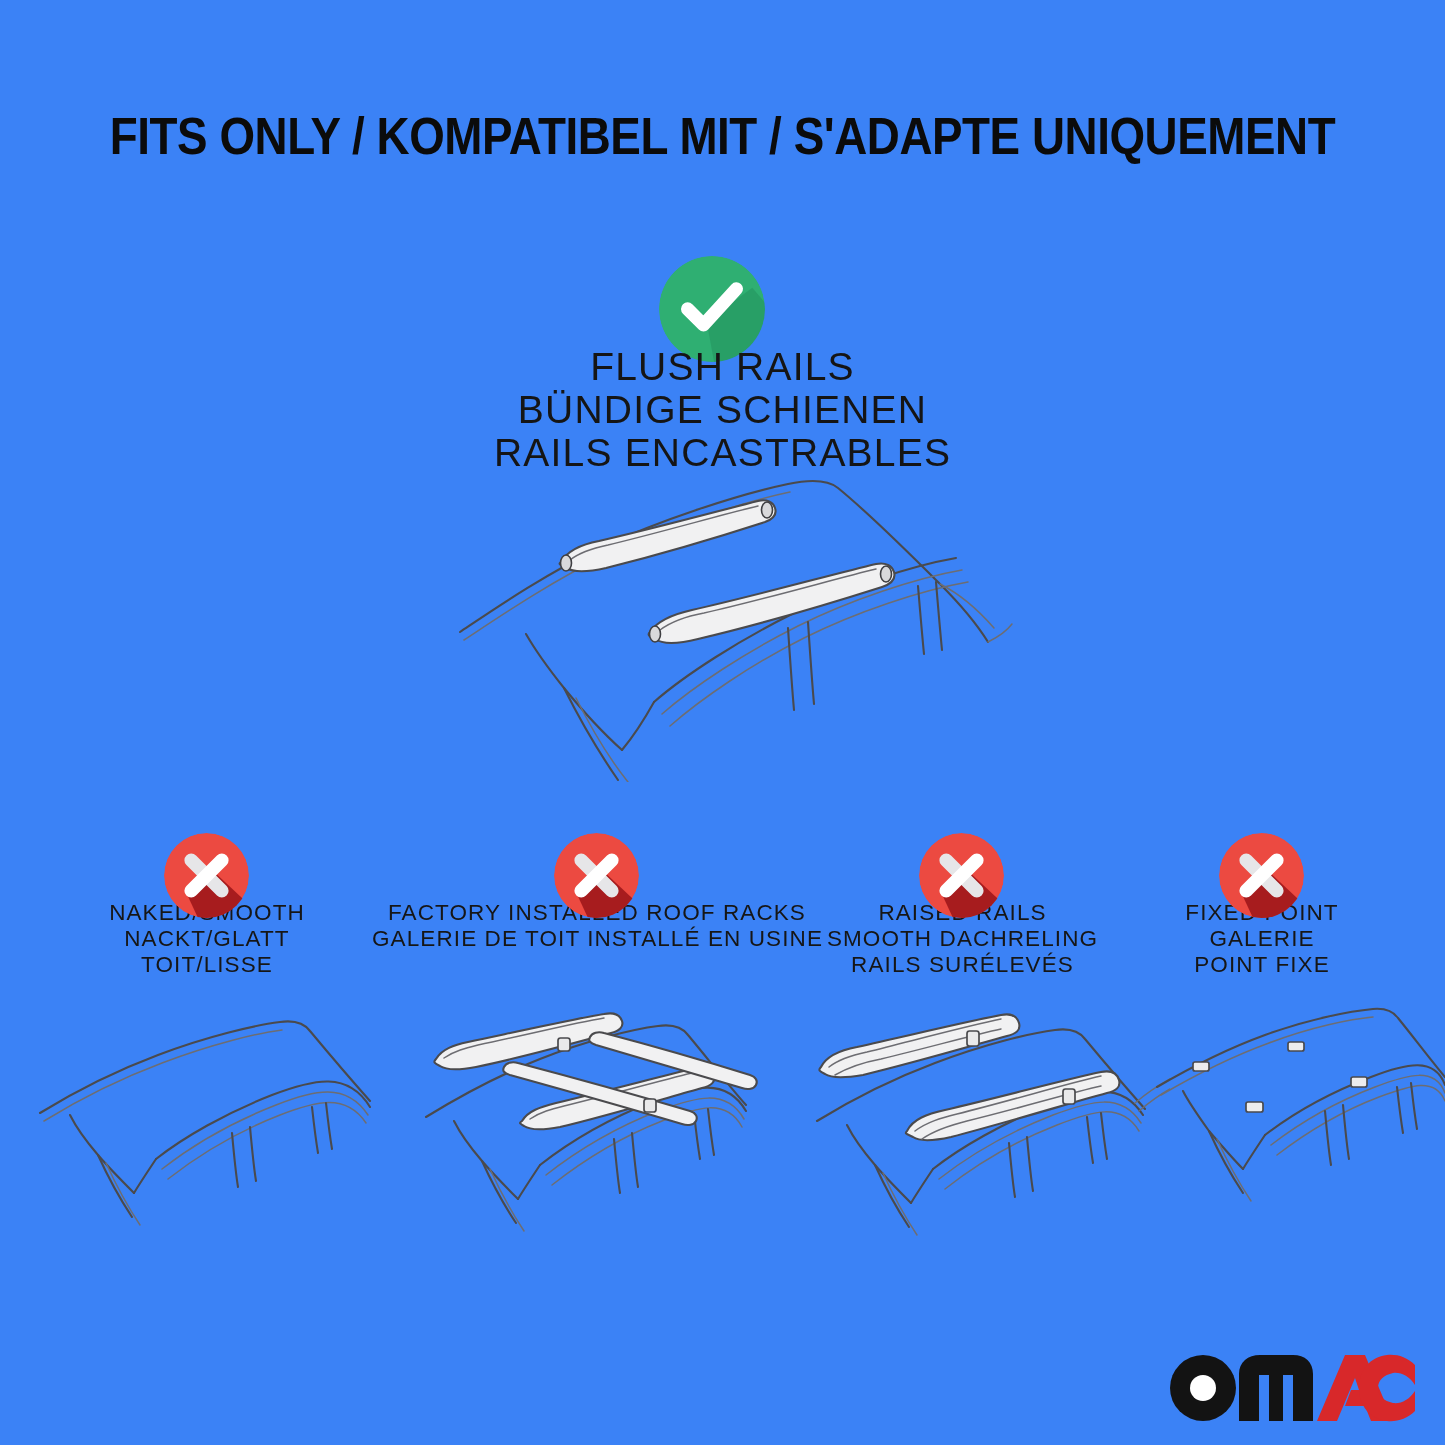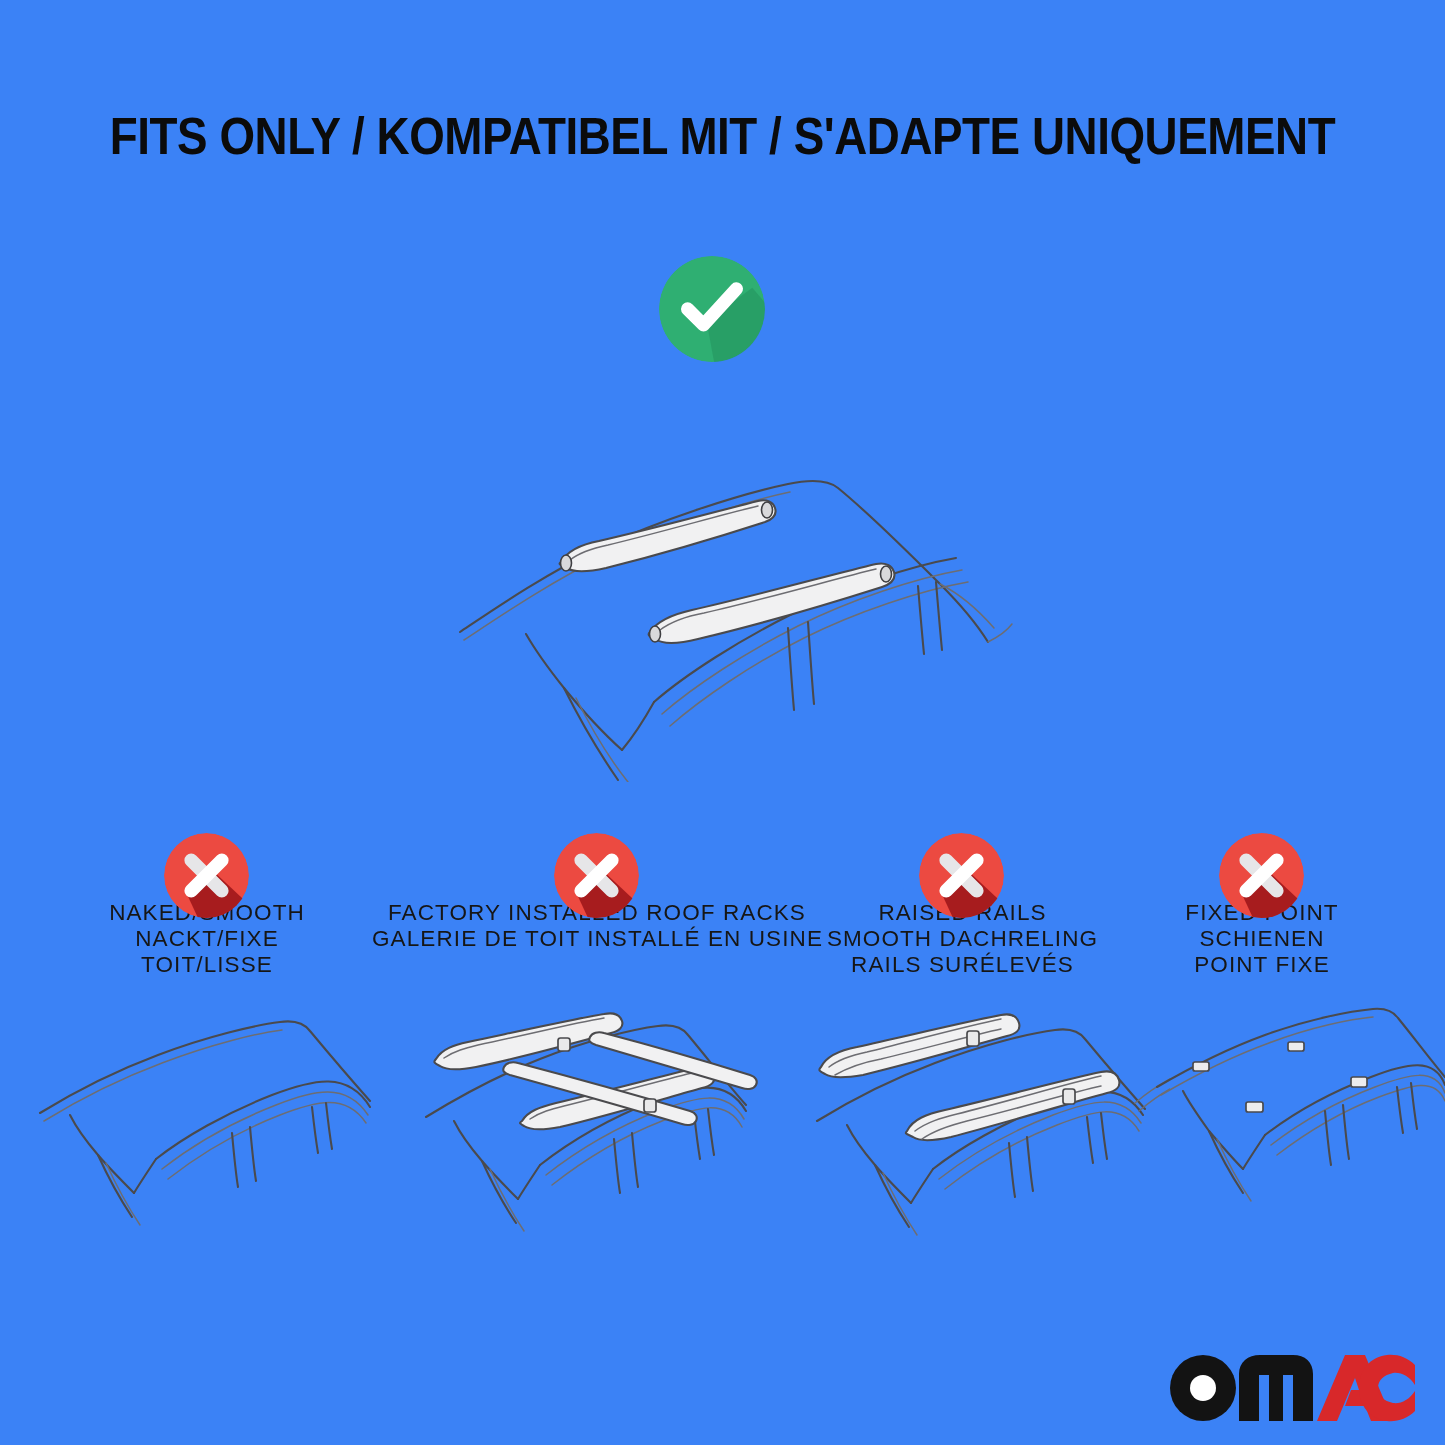--- a/index.html
+++ b/index.html
@@ -141,20 +141,25 @@
   <div class="title">FITS ONLY / KOMPATIBEL MIT / S'ADAPTE UNIQUEMENT</div>
 
   <div class="badge badge-ok">
     <svg viewBox="0 0 100 100" aria-hidden="true">
       <circle cx="50" cy="50" r="50" fill="#2faf72"></circle>
       <path d="M45 62 L88 30 L100 44 L100 100 L52 100 Z" fill="#23925d" opacity="0.55"></path>
       <path d="M27 50 L42 65 L73 31" fill="none" stroke="#ffffff" stroke-width="12.5" stroke-linecap="round" stroke-linejoin="round"></path>
     </svg>
   </div>
 
+  <div class="ok-caption">
+    <span class="ln">FLUSH RAILS</span>
+    <span class="ln">BÜNDIGE SCHIENEN</span>
+    <span class="ln">RAILS ENCASTRABLES</span>
+  </div>
 
   <div class="hero-art">
     <svg viewBox="0 0 620 320" aria-hidden="true">
 
       <path class="ink" d="M20 170 C50 150 105 112 160 86 C220 58 300 32 348 22 C372 17 388 18 398 26
                             C425 48 470 92 500 122 C520 142 538 164 548 180"></path>
       <path class="ink-thin" d="M24 178 C56 157 110 120 164 94 C224 66 302 40 350 30"></path>
 
       <path class="ink" d="M86 172 C94 186 108 206 124 226 C142 248 164 272 182 288"></path>
       <path class="ink" d="M182 288 C192 276 204 258 214 240"></path>
@@ -186,21 +191,21 @@
                                 C398 139 322 162 258 177 C238 182 222 182 215 177 C209 174 207 173 210 170 Z"></path>
       <path class="ink-thin" d="M220 168 C232 159 248 154 264 151 C326 137 398 116 436 107"></path>
       <ellipse cx="446" cy="112" rx="5.5" ry="8" fill="#d9d9db" stroke="#3f3f42" stroke-width="1.6"></ellipse>
       <ellipse cx="215" cy="172" rx="5.5" ry="8" fill="#d9d9db" stroke="#3f3f42" stroke-width="1.6"></ellipse>
     </svg>
   </div>
 
   <div class="col c1">
     <div class="cap">
       <span class="ln">NAKED/SMOOTH</span>
-      <span class="ln">NACKT/FIXE</span>
+      <span class="ln">NACKT/GLATT</span>
       <span class="ln">TOIT/LISSE</span>
     </div>
   </div>
 
   <div class="col c2">
     <div class="cap">
       <span class="ln">FACTORY INSTALLED ROOF RACKS</span>
       <span class="ln">GALERIE DE TOIT INSTALLÉ EN USINE</span>
     </div>
   </div>
@@ -209,21 +214,21 @@
     <div class="cap">
       <span class="ln">RAISED RAILS</span>
       <span class="ln">SMOOTH DACHRELING</span>
       <span class="ln">RAILS SURÉLEVÉS</span>
     </div>
   </div>
 
   <div class="col c4">
     <div class="cap">
       <span class="ln">FIXED POINT</span>
-      <span class="ln">SCHIENEN</span>
+      <span class="ln">GALERIE</span>
       <span class="ln">POINT FIXE</span>
     </div>
   </div>
 
   <div class="badge badge-no c1">
     <svg viewBox="0 0 100 100" aria-hidden="true">
       <circle cx="50" cy="50" r="50" fill="#ec4a41"></circle>
       <path d="M55 42 L100 84 L100 100 L40 100 L28 74 Z" fill="#a0171b" opacity="0.9"></path>
       <g stroke-linecap="round" stroke-width="16">
         <line x1="32" y1="32" x2="68" y2="68" stroke="#e6e6e8"></line>

